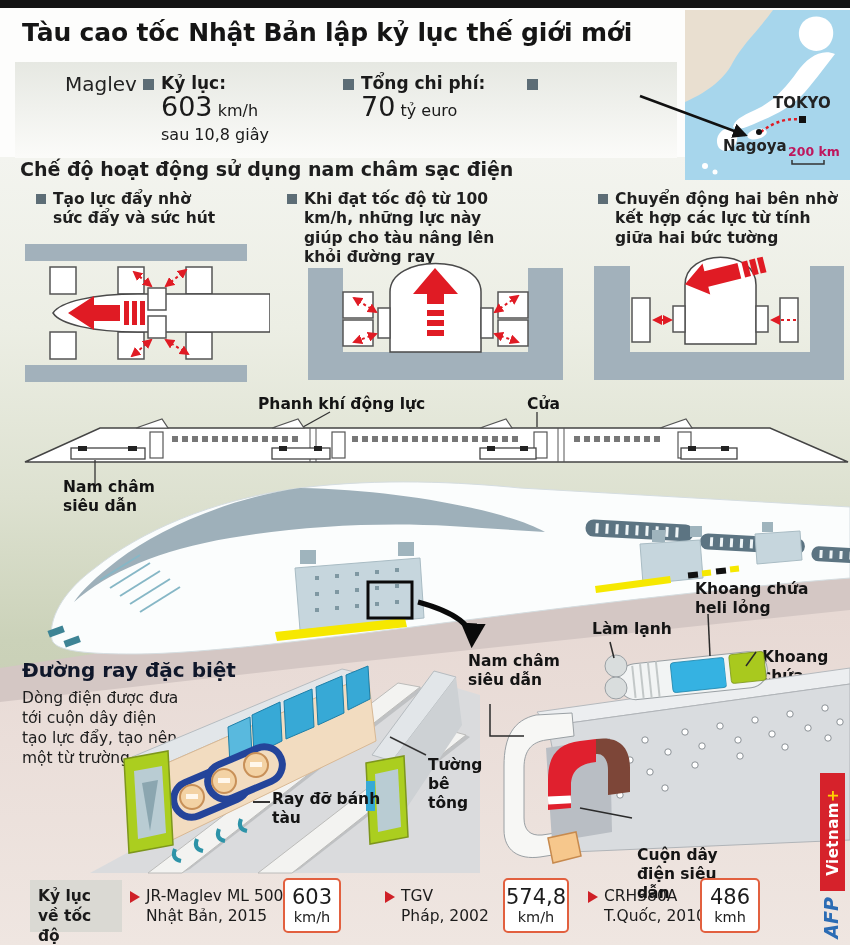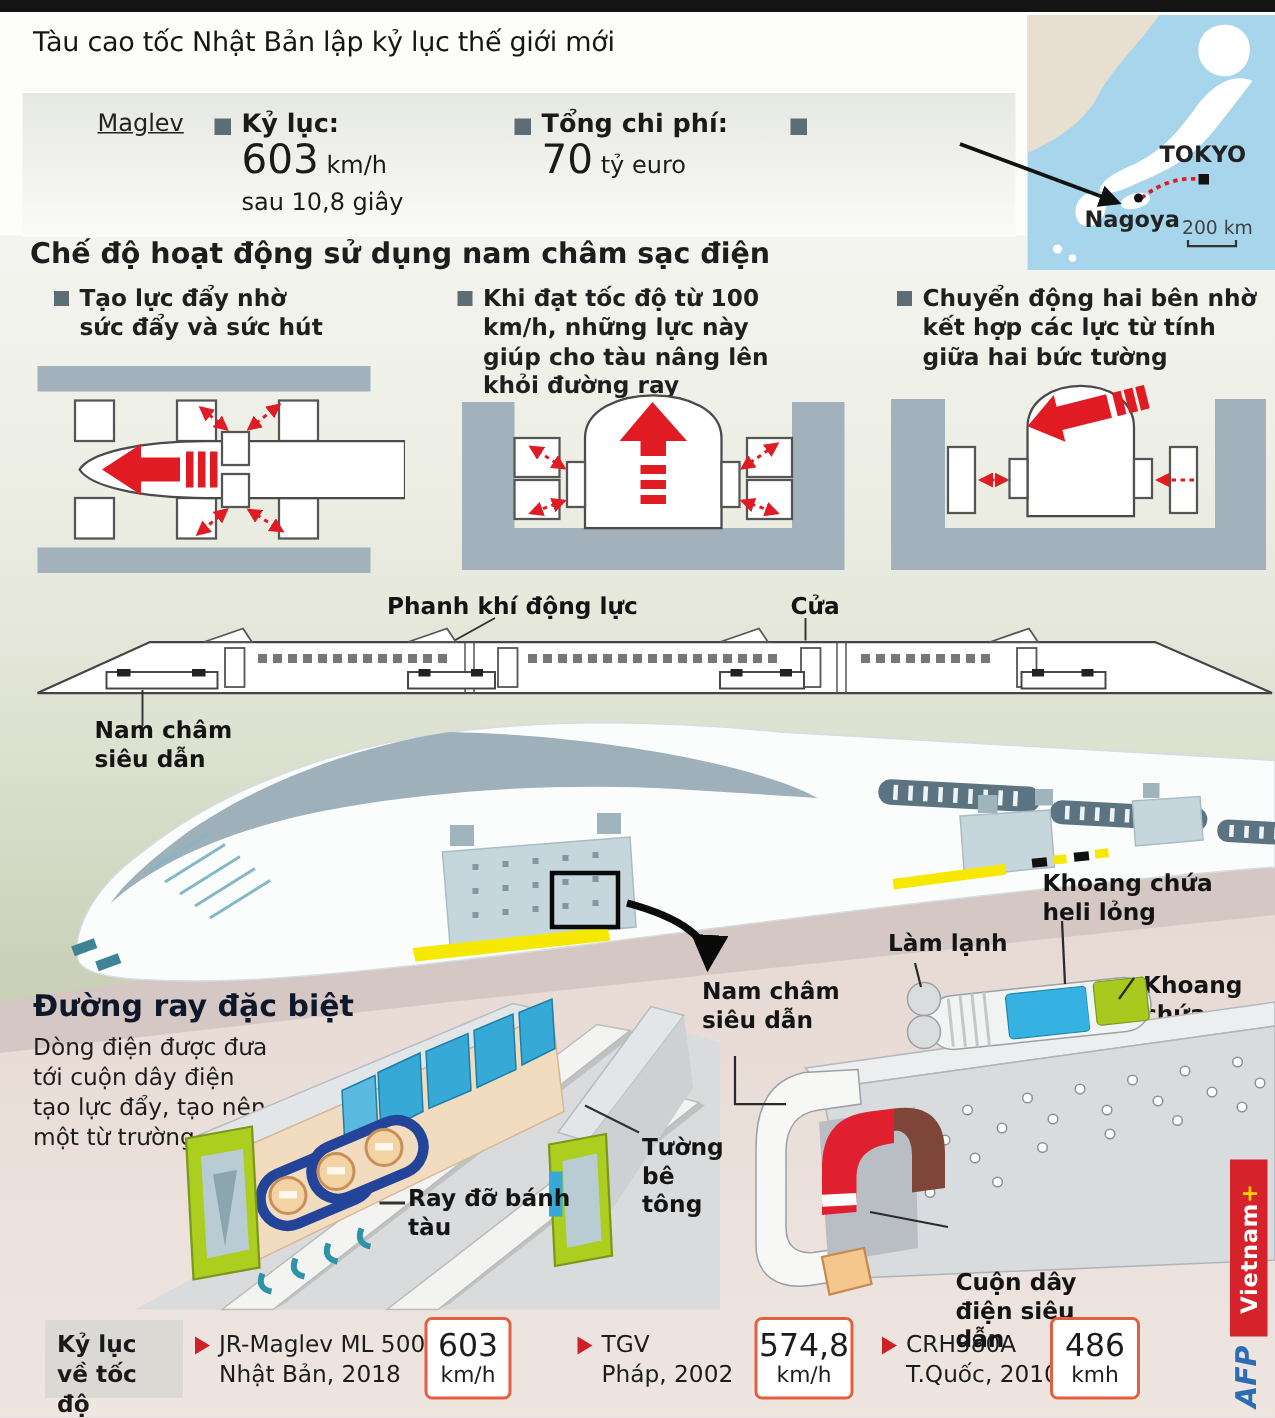--- a/index.html
+++ b/index.html
@@ -7,33 +7,33 @@
        font-family:"DejaVu Sans","Liberation Sans",sans-serif;color:#1a1a1a;}
   .abs{position:absolute}
   .bg-mid{left:0;top:157px;width:850px;height:568px;
     background:linear-gradient(180deg,#f3f4ef 0%,#eceee4 30%,#dde1d0 60%,#cbd2b9 85%,#c7ceb4 100%);}
   .bg-wall{left:0;top:0;width:850px;height:945px;background:#d4c7c4;
     clip-path:polygon(0 668px,850px 540px,850px 945px,0 945px);}
   .bg-floor{left:0;top:0;width:850px;height:945px;
     background:linear-gradient(180deg,#e7d9d4 65%,#efe6e1 100%);
     clip-path:polygon(0 702px,300px 668px,850px 610px,850px 945px,0 945px);}
   .topbar{left:0;top:0;width:850px;height:8px;background:#141414;}
-  .title{left:22px;top:18px;width:660px;font-size:18px;font-weight:400;letter-spacing:-0.2px;color:#151515;}
+  .title{left:22px;top:18px;width:660px;font-size:25px;font-weight:700;letter-spacing:-0.2px;color:#151515;}
   .facts{left:15px;top:62px;width:662px;height:96px;
     background:linear-gradient(180deg,#e6e8e2,#fbfbf9);}
-  .facts .product{left:50px;top:10px;font-size:16px;color:#222;text-decoration:underline;}
+  .facts .product{left:50px;top:10px;font-size:20px;color:#222;}
   .bullet{width:11px;height:11px;background:#5d6d76;}
   .f-label{font-size:17px;font-weight:600;}
   .f-big{font-size:27px;font-weight:400;}
   .f-unit{font-size:16px;}
   .f-note{font-size:16px;}
   .route{font-size:17px;font-weight:600;color:#26324f;line-height:1.25;}
   .map{left:685px;top:10px;width:165px;height:170px;background:#a7d6ec;overflow:hidden;}
   .map-lbl{font-size:15px;font-weight:600;color:#222;}
-  .map-scale{font-size:12.5px;color:#404040;font-weight:400;}
+  .map-scale{font-size:12.5px;color:#be185d;font-weight:700;}
   .sec-head{left:20px;top:158px;font-size:19px;font-weight:600;color:#1d1d1d;}
   .cap{display:flex;gap:7px;font-size:15.5px;font-weight:600;line-height:1.25;color:#1f1f1f;}
   .cap .bullet{flex:0 0 10px;width:10px;height:10px;margin-top:4px;}
   .lbl{font-size:15.5px;font-weight:600;color:#141414;line-height:1.22;}
   .track-head{font-size:20px;font-weight:700;color:#0f172a;}
   .track-body{font-size:15.5px;font-weight:500;line-height:1.3;color:#1d1d1d;}
   .rec-box{background:#dad9d3;padding:6px 8px;font-size:15.5px;font-weight:600;line-height:1.3;}
   .tri{width:0;height:0;border-left:10px solid #cf2027;border-top:6px solid transparent;border-bottom:6px solid transparent;}
   .rec-name{font-size:15.5px;line-height:1.3;color:#1c1c1c;}
   .val-box{background:#fff;border:2px solid #e2603f;border-radius:5px;height:51px;
@@ -102,21 +102,21 @@
       </marker>
     </defs>
   <line x1="25" y1="16" x2="130" y2="55" stroke="#111" stroke-width="2.5" marker-end="url(#mah)"></line>
 </svg>
 
 <div class="abs sec-head" style="left: 20px; top: 158px; text-align: right;">Chế độ hoạt động sử dụng nam châm sạc điện</div>
 <div class="abs cap" style="left:36px;top:190px;width:185px">
   <span class="bullet"></span>
   <span>Tạo lực đẩy nhờ sức đẩy và sức hút</span>
 </div>
-<div class="abs cap" style="left:305px;top:190px;width:238px">
+<div class="abs cap" style="left:287px;top:190px;width:238px">
   <span class="bullet"></span>
   <span>Khi đạt tốc độ từ 100 km/h, những lực này giúp cho tàu nâng lên khỏi đường ray</span>
 </div>
 <div class="abs cap" style="left:598px;top:190px;width:242px">
   <span class="bullet"></span>
   <span>Chuyển động hai bên nhờ kết hợp các lực từ tính giữa hai bức tường</span>
 </div>
 
 <svg class="abs" style="left:20px;top:238px" width="250" height="150" viewBox="0 0 250 150">
   <defs>
@@ -419,21 +419,21 @@
   </g>
 </svg>
 <div class="abs lbl" style="left:637px;top:846px;width:112px">Cuộn dây điện siêu dẫn</div>
 
 <div class="abs rec-box" style="left:30px;top:880px;width:76px;height:40px">
   <span>Kỷ lục về tốc độ</span>
 </div>
 <div class="abs tri" style="left:130px;top:891px"></div>
 <div class="abs rec-name" style="left:146px;top:886px;width:142px">
   <div>JR-Maglev ML 500</div>
-  <div>Nhật Bản, 2018</div>
+  <div>Nhật Bản, 2015</div>
 </div>
 <div class="abs val-box" style="left:283px;top:878px;width:54px">
   <div class="rec-val">603</div>
   <div class="rec-unit">km/h</div>
 </div>
 <div class="abs tri" style="left:385px;top:891px"></div>
 <div class="abs rec-name" style="left:401px;top:886px;width:100px">
   <div>TGV</div>
   <div>Pháp, 2002</div>
 </div>

